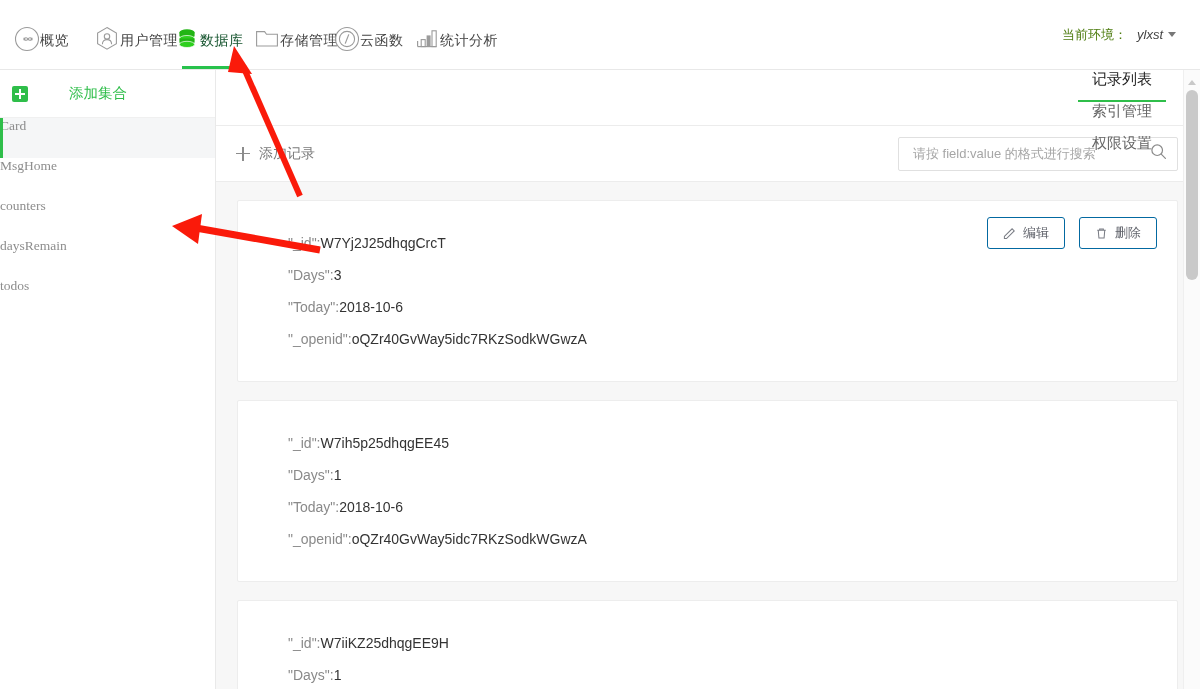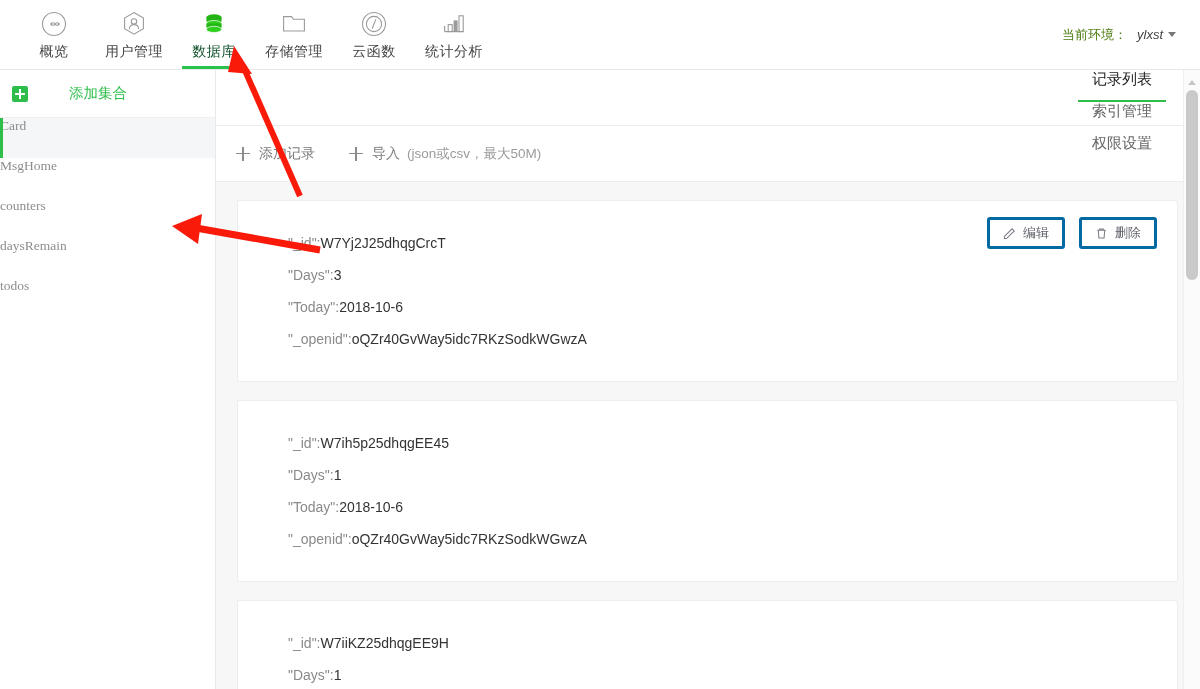--- a/index.html
+++ b/index.html
@@ -16,21 +16,21 @@
 
   
   .topnav {
     position: absolute; top:0; left:0; width:1200px; height:70px;
     background:#ffffff; border-bottom:1px solid #e8e8e8;
     display:flex; align-items:flex-start;
   }
   .nav-items { display:flex; align-items:flex-start; padding-left: 14px; }
   .nav-item {
     width: 80px; padding-top: 9px;
-    display:flex; flex-direction:column; align-items:center;
+    display:flex; flex-direction:row; align-items:center;
     cursor:pointer; position:relative; height:69px;
   }
   .nav-item .nav-ico { height:30px; display:flex; align-items:center; justify-content:center; }
   .nav-item .nav-label {
     margin-top: 4px; font-size: 14px; color:#444; letter-spacing:0.5px; white-space:nowrap;
   }
   .nav-item.active .nav-label { color:#14532d; }
   .nav-item.active:after {
     content:""; position:absolute; bottom:0; left:8px; right:8px; height:3px; background:#27c24c;
   }
@@ -112,21 +112,21 @@
   }
   .search-wrap input::placeholder { color:#a6a6a6; }
 
   .records { padding:18px 22px 0 21px; height: calc(689px - 70px - 56px - 56px); overflow:hidden; }
   .record-card {
     background:#ffffff; border:1px solid #ededed; border-radius:2px;
     position:relative; margin-bottom:18px; padding:26px 20px 26px 50px;
   }
   .record-actions { position:absolute; top:16px; right:20px; display:flex; }
   .act-btn {
-    min-width:78px; height:32px; border:3px solid #0369a1; background:#fff; border-radius:3px;
+    min-width:78px; height:32px; border:1px solid #0369a1; background:#fff; border-radius:3px;
     display:flex; align-items:center; justify-content:center; cursor:pointer; margin-left:14px;
     font-size:13px; color:#60636b;
   }
   .act-btn svg { margin-right:7px; }
   .kv { font-size:14px; line-height:32px; color:#222; white-space:nowrap; }
   .kv .k { color:#8a8a8a; }
   .kv .v { color:#333; }
 
   
   .scrollbar {
@@ -270,26 +270,30 @@
       <div class="tab">
         <span>权限设置</span>
       </div>
     </div>
 
     <div class="toolbar">
       <div class="tool-btn">
         <span class="tool-plus"></span>
         <span class="tool-label">添加记录</span>
       </div>
-      <div class="tool-btn">
-        <span class="tool-plus"></span>
-        <span class="tool-label">导入</span>
-        <span class="tool-hint">(json或csv，最大50M)</span>
-      </div>
-
+
+      <div class="search-wrap">
+        <input type="text" placeholder="请按 field:value 的格式进行搜索" style="">
+        <span>
+          <svg width="17" height="17" viewBox="0 0 17 17">
+            <circle cx="7.2" cy="7.2" r="5.3" fill="none" stroke="#8a8a8a" stroke-width="1.2"></circle>
+            <path d="M11.2 11.2l4.2 4.2" stroke="#8a8a8a" stroke-width="1.2" fill="none" stroke-linecap="round"></path>
+          </svg>
+        </span>
+      </div>
     </div>
 
     <div class="records">
 
       <div class="record-card">
         <div class="record-actions">
           <div class="act-btn">
             <svg width="13" height="13" viewBox="0 0 14 14">
               <path d="M1.5 10.2L9.8 1.9l2.3 2.3-8.3 8.3H1.5z" fill="none" stroke="#7a7d85" stroke-width="1.1"></path>
             </svg>

